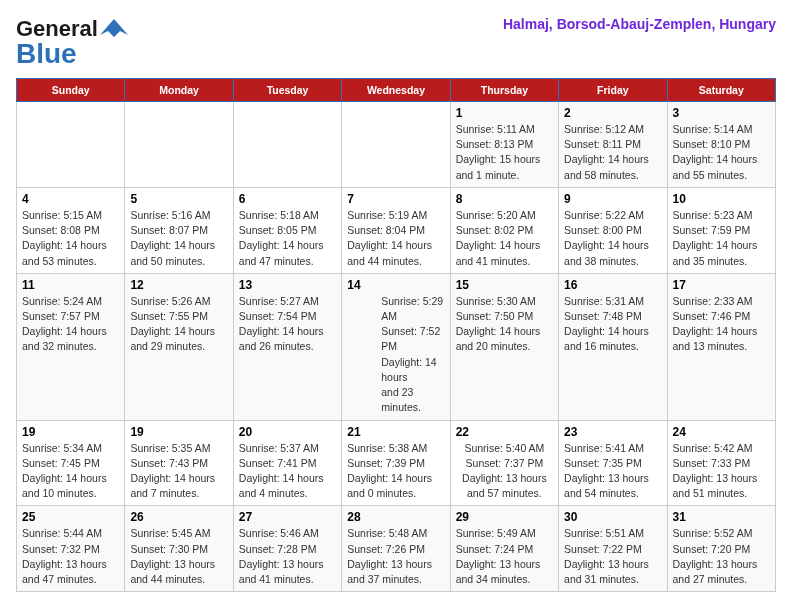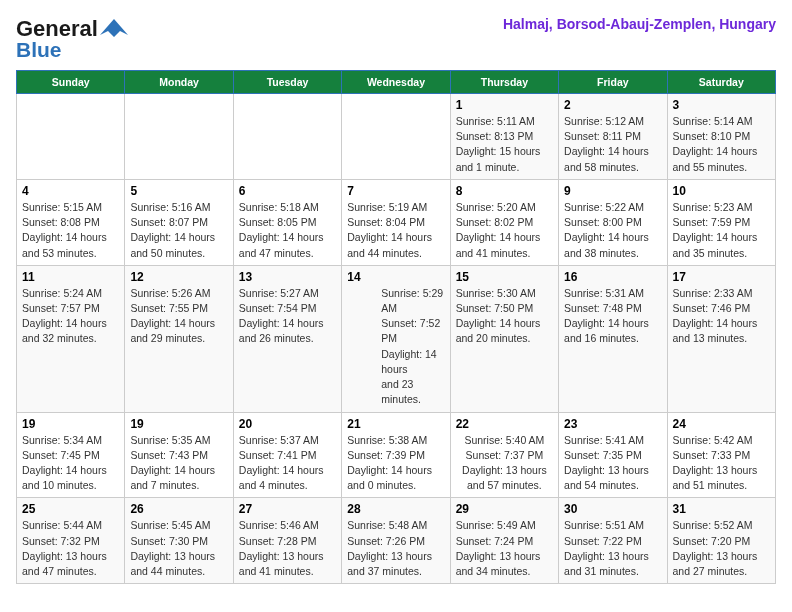--- a/index.html
+++ b/index.html
@@ -18,21 +18,21 @@
     }
     .title-section {
       text-align: right;
     }
     .calendar {
       width: 100%;
       border-collapse: collapse;
       font-size: 10.5px;
     }
     .calendar thead th {
-      background: #15803d;
+      background: #b91c1c;
       color: #fff;
       font-weight: bold;
       text-align: center;
       padding: 5px 4px;
       border: 1px solid #2d72b8;
     }
     .calendar tbody td {
       border: 1px solid #ccc;
       vertical-align: top;
       padding: 4px 5px;
@@ -69,21 +69,21 @@
 <div class="header">
   <div class="logo-wrap">
     <div style="display:flex;flex-direction:column;align-items:flex-start;">
       <div style="display:flex;align-items:center;">
         <span style="font-size:22px;font-weight:bold;color:#1a1a1a;">General</span>
 
         <svg width="28" height="22" viewBox="0 0 28 22" style="margin-left:2px;margin-top:-2px;">
           <polygon points="14,2 28,18 20,14 14,20 8,14 0,18" fill="#2d72b8"></polygon>
         </svg>
       </div>
-      <span style="font-size:21px;font-weight:bold;color:#2d72b8;margin-top:-4px;">Blue</span>
+      <span style="font-size:28px;font-weight:bold;color:#2d72b8;margin-top:-4px;">Blue</span>
     </div>
   </div>
   <div class="title-section">
     <div style="font-size:14px;font-weight:bold;color:#6d28d9;">Halmaj, Borsod-Abauj-Zemplen, Hungary</div>
   </div>
 </div>
 
 <table class="calendar">
   <thead>
     <tr>

